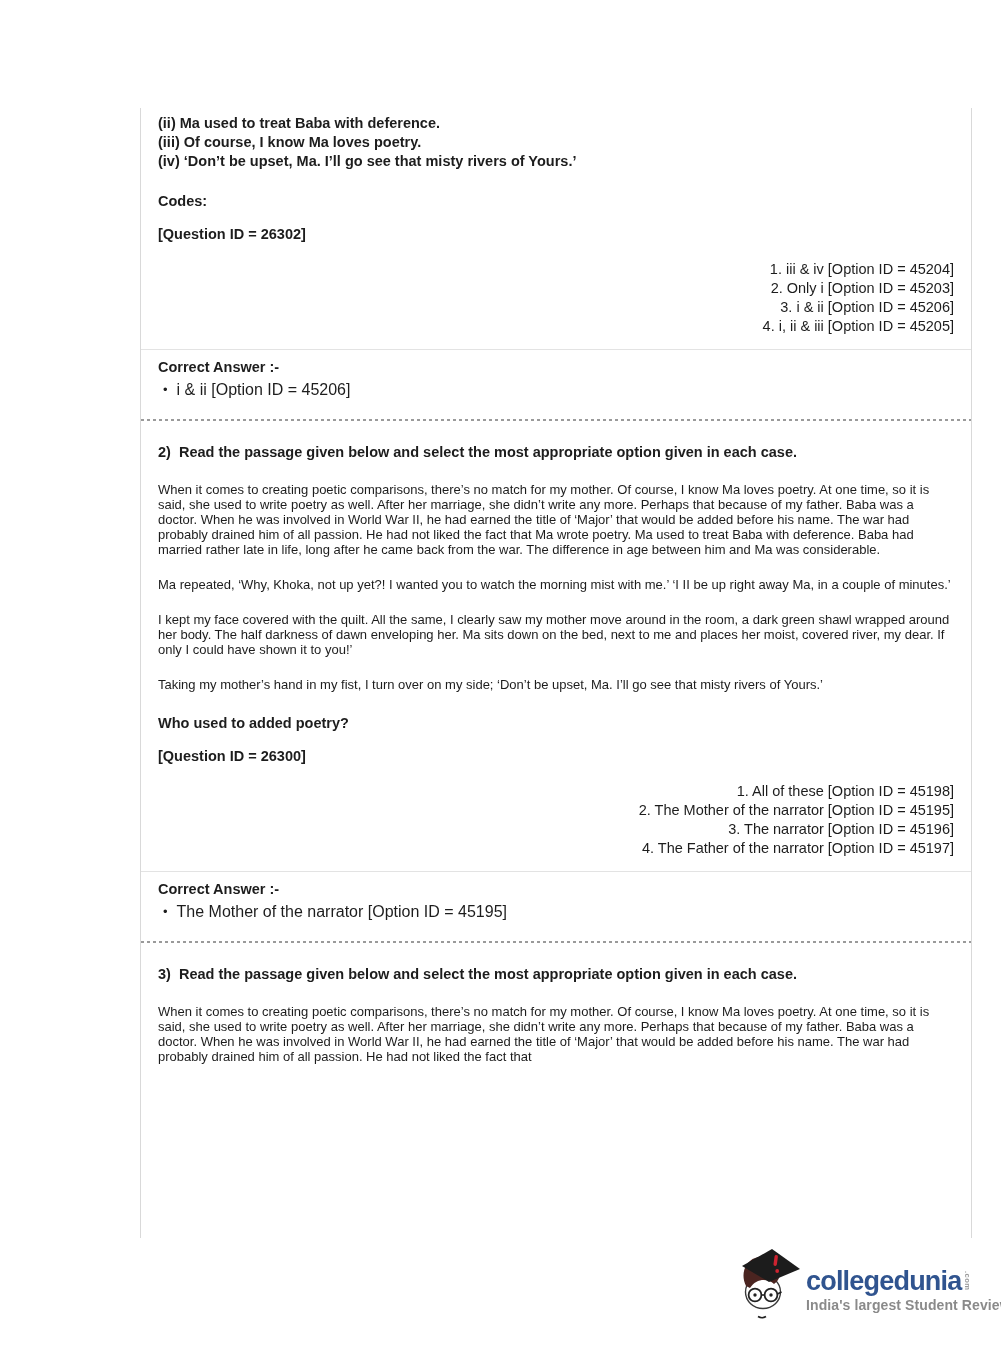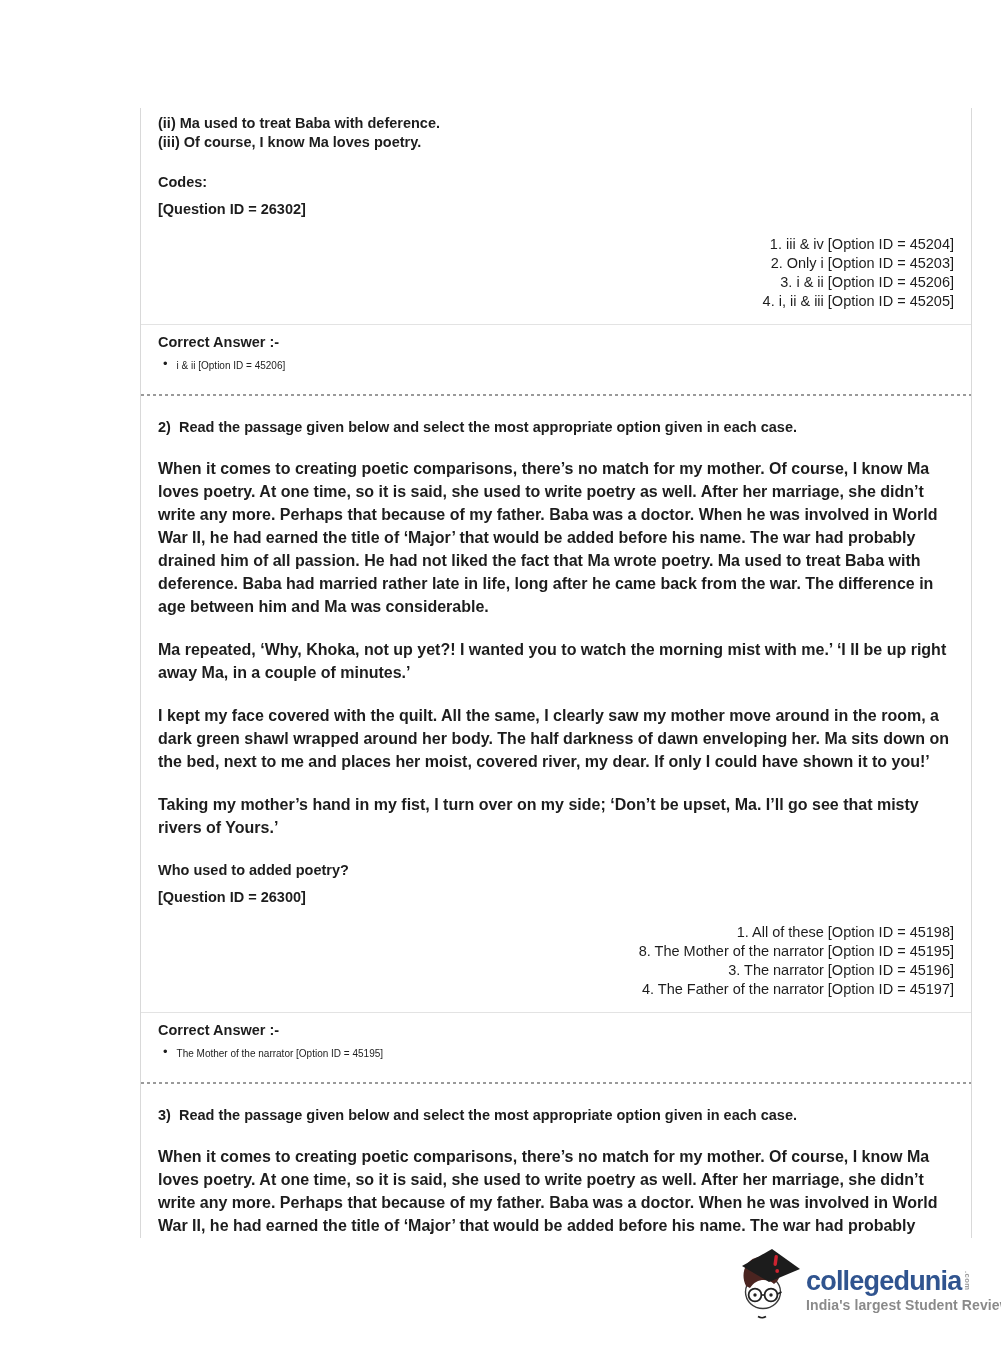--- a/index.html
+++ b/index.html
@@ -8,50 +8,51 @@
     font-family:"Liberation Sans",sans-serif;color:#1d1d1d;overflow:hidden;
   }
   .content-box{
     position:absolute;left:140px;top:108px;width:832px;height:1130px;
     box-sizing:border-box;border-left:1px solid #d9d9d9;border-right:1px solid #d9d9d9;
     overflow:hidden;padding-top:6px;
   }
   .txt{padding:0 17px;font-size:14.5px;line-height:19px;}
   .bold{font-weight:bold;}
   .codes{margin-top:21px;}
-  .qid{margin-top:8px;}
+  .qid{margin-top:14px;}
   .options{margin-top:16px;}
   .opt{line-height:19px;text-align:right;}
-  .passage{padding:0 17px;font-weight:bold;font-size:16px;line-height:23px;margin:20px 0 0 0;}
+  .passage{padding:0 17px;font-weight:normal;font-size:13px;line-height:15px;margin:20px 0 0 0;}
   .q-heading{padding:0 17px;font-weight:bold;font-size:14.5px;line-height:19px;margin-top:22px;white-space:pre-wrap;}
   .subq{margin-top:22px;}
   .rule{border-top:1px solid #e3e3e3;margin-top:13px;}
   .ca-label{padding-top:8px;}
   .ca-list{list-style:none;margin:3px 0 0 0;padding:0 17px 7px 17px;}
-  .ca-list li{font-size:10px;line-height:19px;}
+  .ca-list li{font-size:16px;line-height:19px;}
   .ca-list li::before{content:"\2022";font-size:13px;margin:0 9px 0 5px;position:relative;top:-1px;}
   .dashed{height:2px;margin-top:12px;background:repeating-linear-gradient(to right,#9a9a9a 0 3px,transparent 3px 6px);}
   .logo{
     position:absolute;left:736px;top:1244px;display:flex;align-items:center;
   }
   .logo svg{display:block;}
   .logo-text{margin-top:14px;margin-left:4px;}
   .brand-row{display:flex;align-items:flex-start;}
   .brand{font-size:27px;font-weight:bold;color:#30548f;letter-spacing:-0.8px;line-height:26px;}
   .brand-com{writing-mode:vertical-rl;font-size:7.5px;font-weight:bold;color:#9a9a9a;line-height:1;margin-left:2px;margin-top:3px;letter-spacing:0.5px;}
   .tagline{font-size:14px;font-weight:bold;color:#8a8a8a;margin-top:3px;letter-spacing:0.1px;white-space:nowrap;}
 </style>
 </head>
 <body>
 
 <div class="content-box">
 
   <section>
     <div class="txt bold">(ii) Ma used to treat Baba with deference.</div>
     <div class="txt bold">(iii) Of course, I know Ma loves poetry.</div>
+    <div class="txt bold">(iv) ‘Don’t be upset, Ma. I’ll go see that misty rivers of Yours.’</div>
     <div class="txt bold codes">Codes:</div>
     <div class="txt bold qid">[Question ID = 26302]</div>
     <div class="options">
       <div class="txt opt">1. iii &amp; iv [Option ID = 45204]</div>
       <div class="txt opt">2. Only i [Option ID = 45203]</div>
       <div class="txt opt">3. i &amp; ii [Option ID = 45206]</div>
       <div class="txt opt">4. i, ii &amp; iii [Option ID = 45205]</div>
     </div>
   </section>
 
@@ -67,21 +68,21 @@
   <section>
     <div class="q-heading">2)  Read the passage given below and select the most appropriate option given in each case.</div>
     <p class="passage">When it comes to creating poetic comparisons, there’s no match for my mother. Of course, I know Ma loves poetry. At one time, so it is said, she used to write poetry as well. After her marriage, she didn’t write any more. Perhaps that because of my father. Baba was a doctor. When he was involved in World War II, he had earned the title of ‘Major’ that would be added before his name. The war had probably drained him of all passion. He had not liked the fact that Ma wrote poetry. Ma used to treat Baba with deference. Baba had married rather late in life, long after he came back from the war. The difference in age between him and Ma was considerable.</p>
     <p class="passage">Ma repeated, ‘Why, Khoka, not up yet?! I wanted you to watch the morning mist with me.’ ‘I II be up right away Ma, in a couple of minutes.’</p>
     <p class="passage">I kept my face covered with the quilt. All the same, I clearly saw my mother move around in the room, a dark green shawl wrapped around her body. The half darkness of dawn enveloping her. Ma sits down on the bed, next to me and places her moist, covered river, my dear. If only I could have shown it to you!’</p>
     <p class="passage">Taking my mother’s hand in my fist, I turn over on my side; ‘Don’t be upset, Ma. I’ll go see that misty rivers of Yours.’</p>
     <div class="txt bold subq">Who used to added poetry?</div>
     <div class="txt bold qid">[Question ID = 26300]</div>
     <div class="options">
       <div class="txt opt">1. All of these [Option ID = 45198]</div>
-      <div class="txt opt">8. The Mother of the narrator [Option ID = 45195]</div>
+      <div class="txt opt">2. The Mother of the narrator [Option ID = 45195]</div>
       <div class="txt opt">3. The narrator [Option ID = 45196]</div>
       <div class="txt opt">4. The Father of the narrator [Option ID = 45197]</div>
     </div>
   </section>
 
   <section>
     <div class="rule"></div>
     <div class="txt bold ca-label">Correct Answer :-</div>
     <ul class="ca-list">
       <li>The Mother of the narrator [Option ID = 45195]</li>

